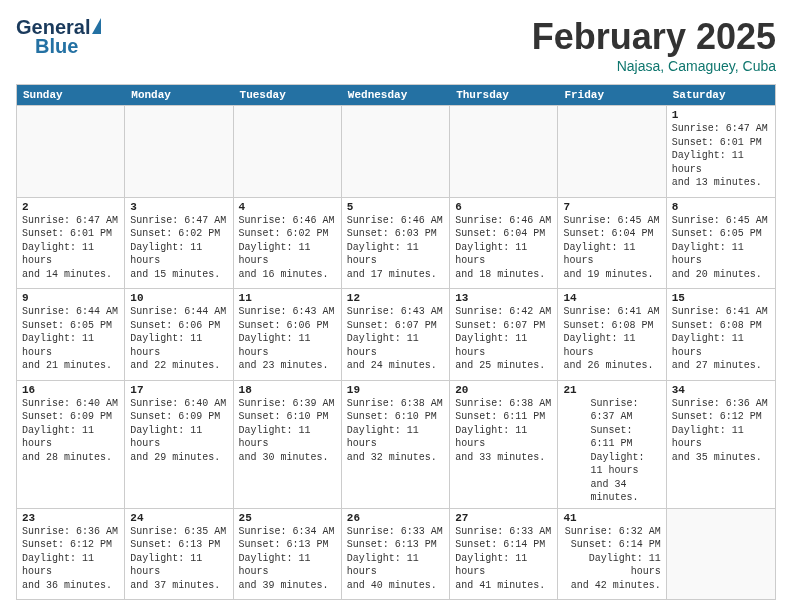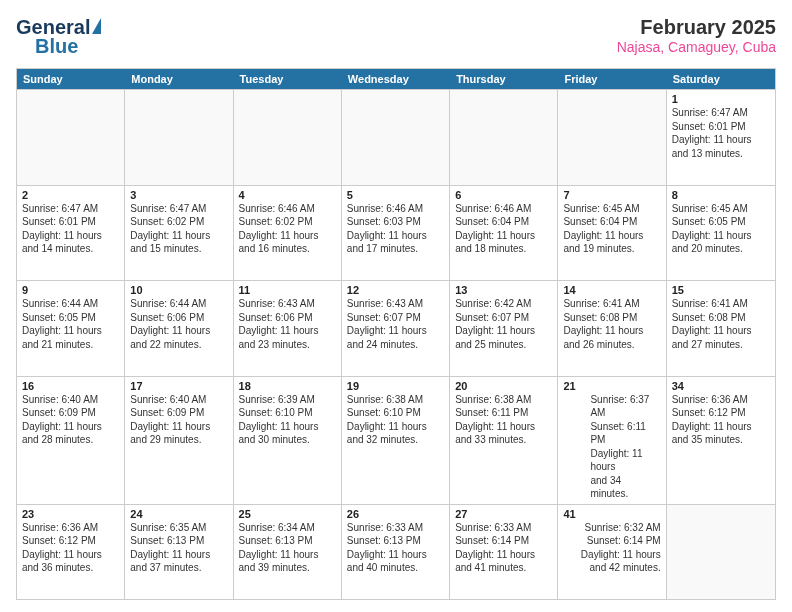--- a/index.html
+++ b/index.html
@@ -20,33 +20,34 @@
     .header {
       display: flex;
       justify-content: space-between;
       align-items: flex-start;
       margin-bottom: 10px;
     }
     .title-area {
       text-align: right;
     }
     .month-title {
-      font-size: 20px;
+      font-size: 36px;
       font-weight: bold;
       color: #333;
     }
     .subtitle {
       font-size: 14px;
-      color: #ec4899;
+      color: #0f766e;
     }
     .calendar {
       flex: 1;
       display: flex;
       flex-direction: column;
       border: 1px solid #ccc;
+      font-family: Liberation Mono, monospace;
     }
     .cal-header {
       display: grid;
       grid-template-columns: repeat(7, 1fr);
       background: #2471a3;
     }
     .cal-header-cell {
       color: #fff;
       font-size: 11px;
       font-weight: bold;

